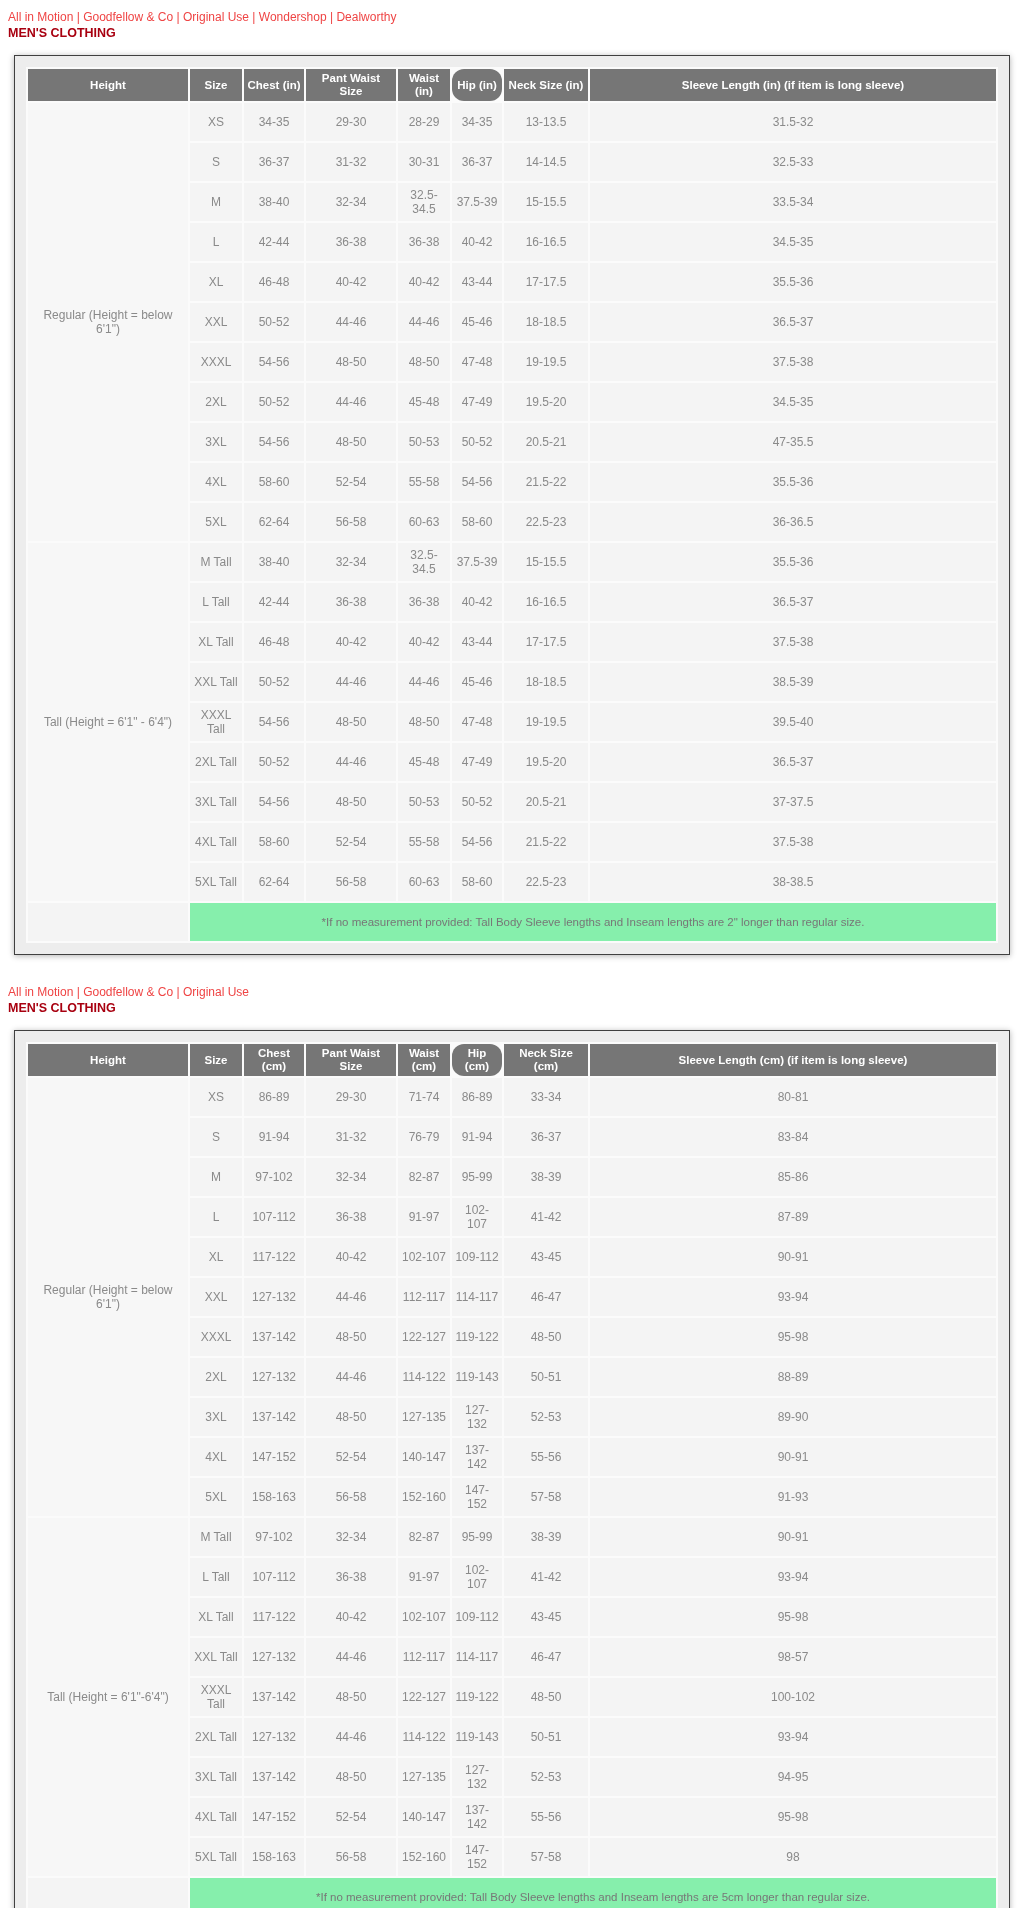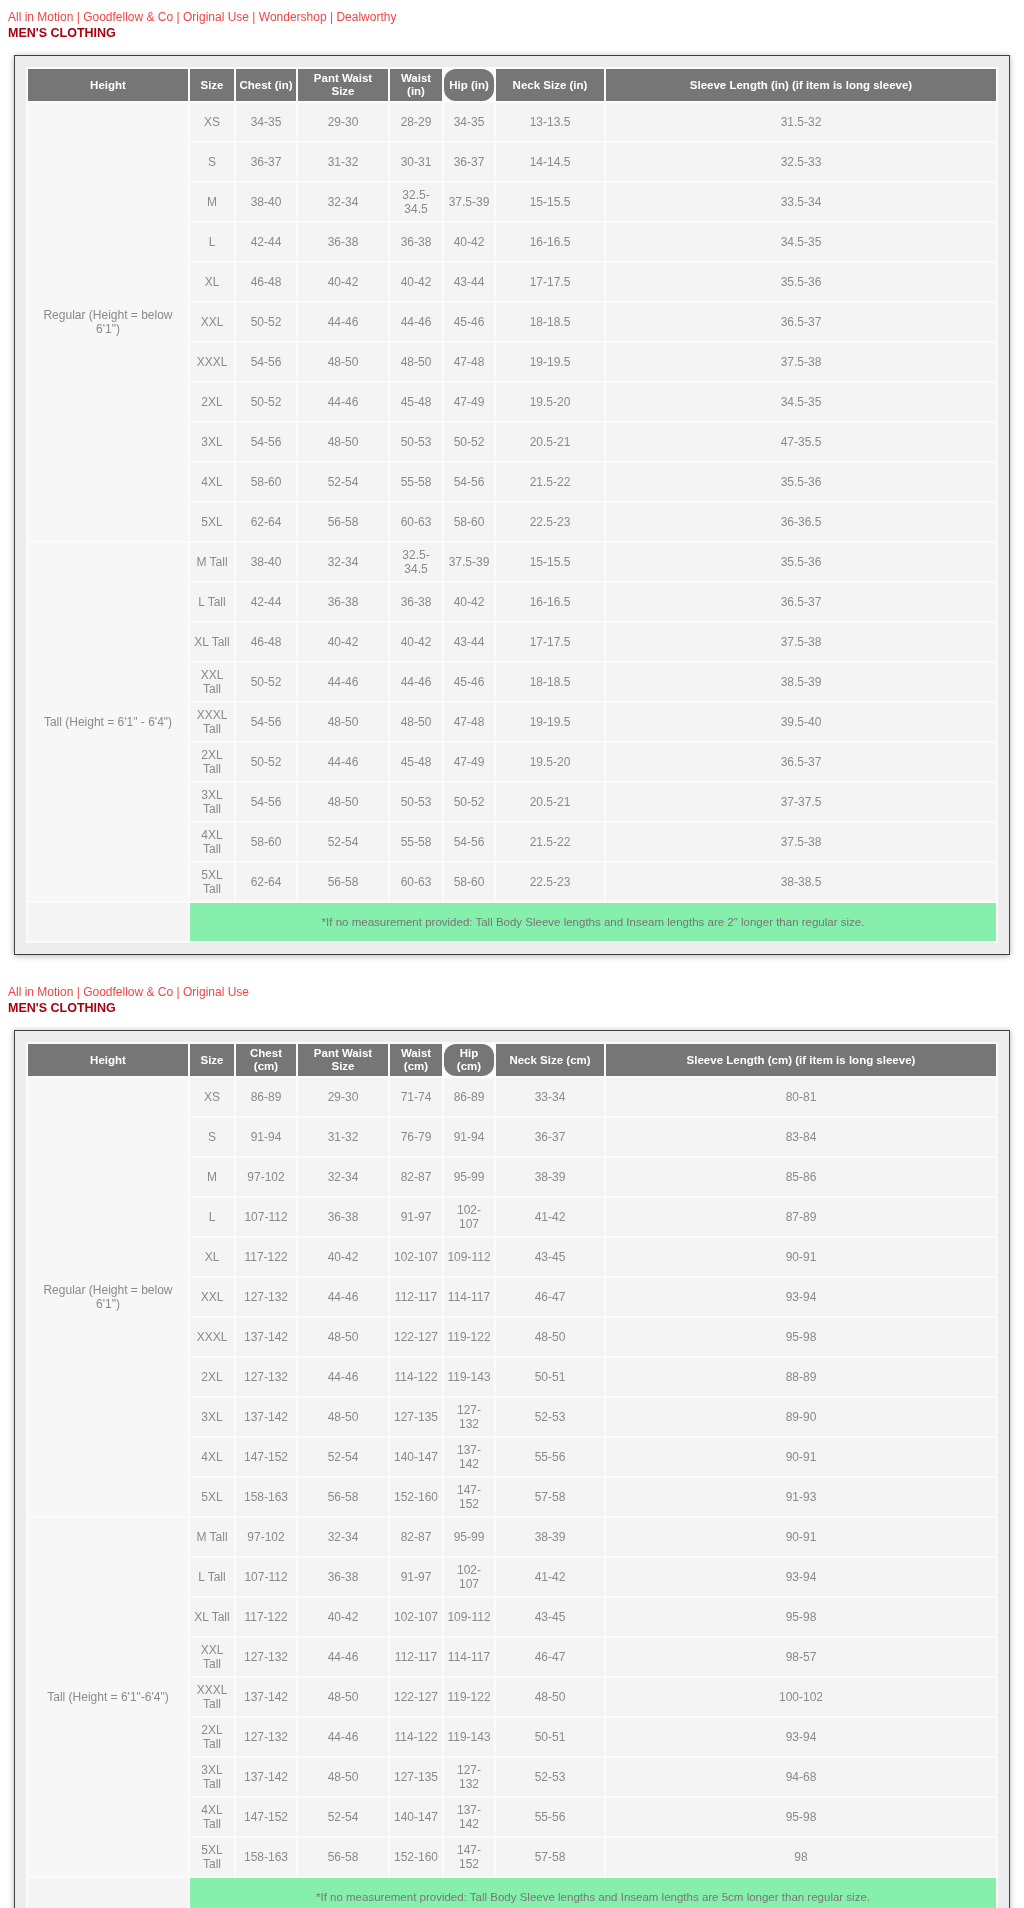--- a/index.html
+++ b/index.html
@@ -58,26 +58,26 @@
     padding: 2px 3px;
     text-align: center;
     vertical-align: middle;
   }
   table.size-table td.height-cell { background: #f7f7f7; color: #8a8a8a; }
   table.size-table td.footnote { background: #86efac; color: #777777; font-size: 11.5px; height: 34px; }
   table.size-table td.fn-left { background: #f4f4f4; }
 
   
   th.col0 { width: 160px; }
-  th.col1 { width: 44px; }
+  th.col1 { width: 52px; }
   th.col2 { width: 60px; }
   th.col3 { width: 90px; }
   th.col4 { width: 52px; }
   th.col5 { width: 50px; border-radius: 12px; }
-  th.col6 { width: 108px; }
+  th.col6 { width: 84px; }
   th.col7 { width: auto; }
 </style>
 </head>
 <body>
 
 <div class="page">
 
   <section>
     <div class="brands">All in Motion | Goodfellow &amp; Co | Original Use | Wondershop | Dealworthy</div>
     <div class="category">MEN'S CLOTHING</div>
@@ -460,21 +460,21 @@
               <td>50-51</td>
               <td>93-94</td>
             </tr>
             <tr>
               <td>3XL Tall</td>
               <td>137-142</td>
               <td>48-50</td>
               <td>127-135</td>
               <td>127-132</td>
               <td>52-53</td>
-              <td>94-68</td>
+              <td>94-95</td>
             </tr>
             <tr>
               <td>4XL Tall</td>
               <td>147-152</td>
               <td>52-54</td>
               <td>140-147</td>
               <td>137-142</td>
               <td>55-56</td>
               <td>95-98</td>
             </tr>

